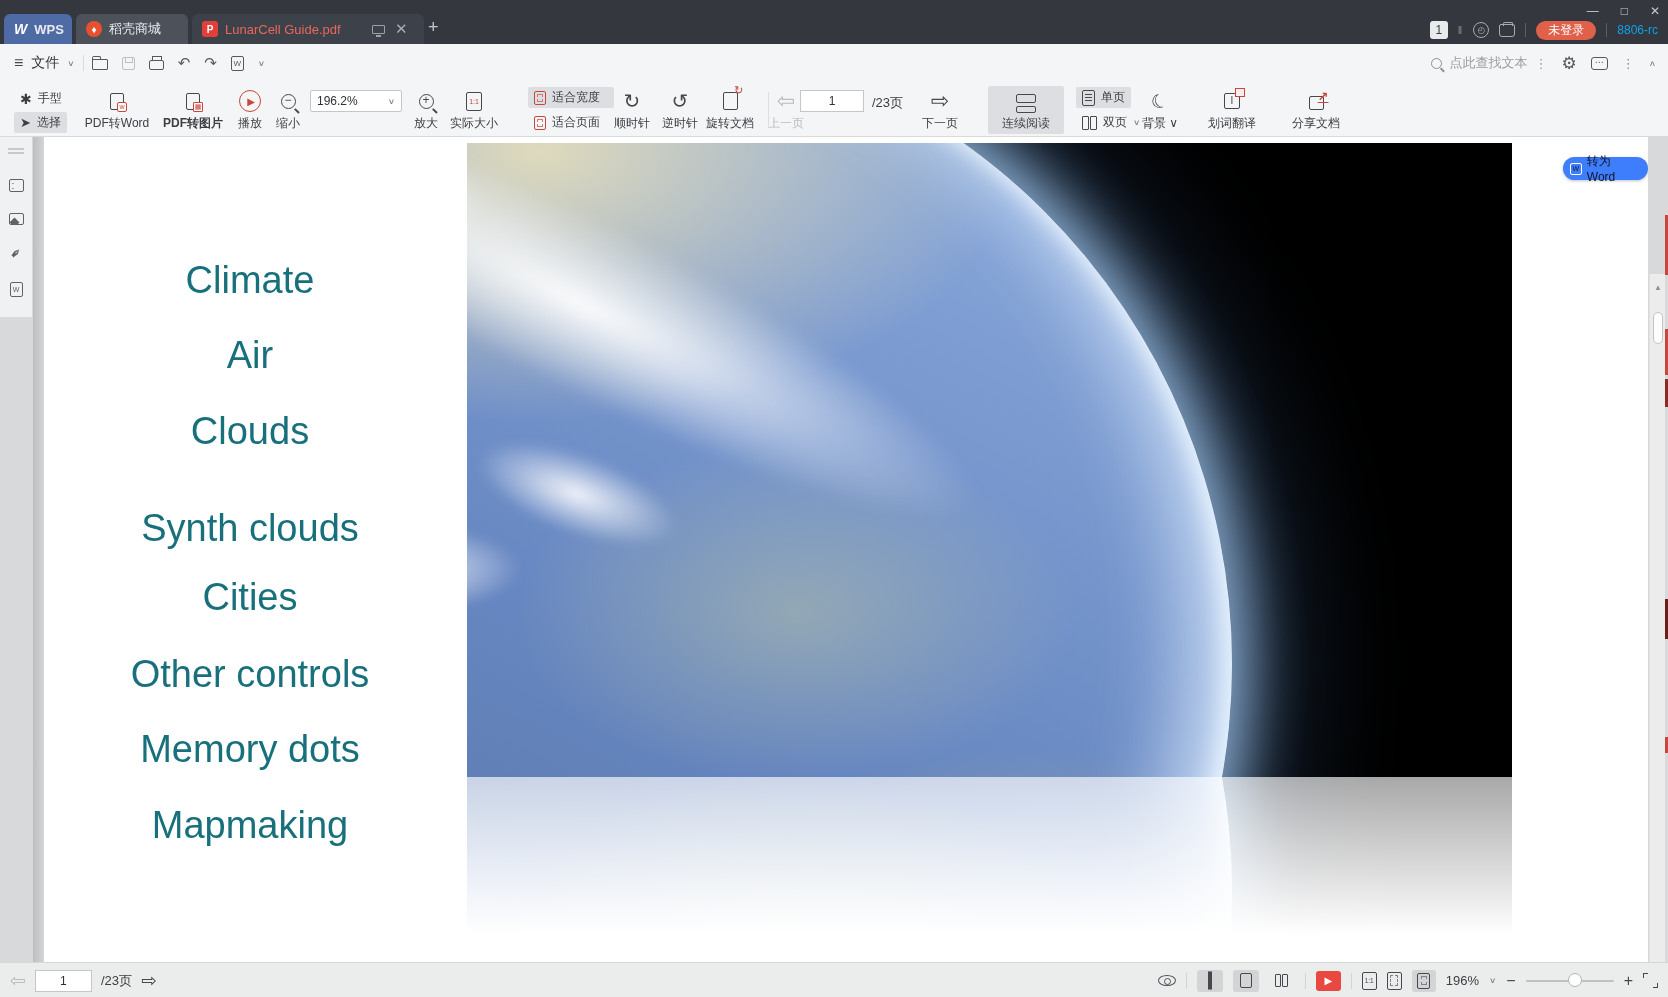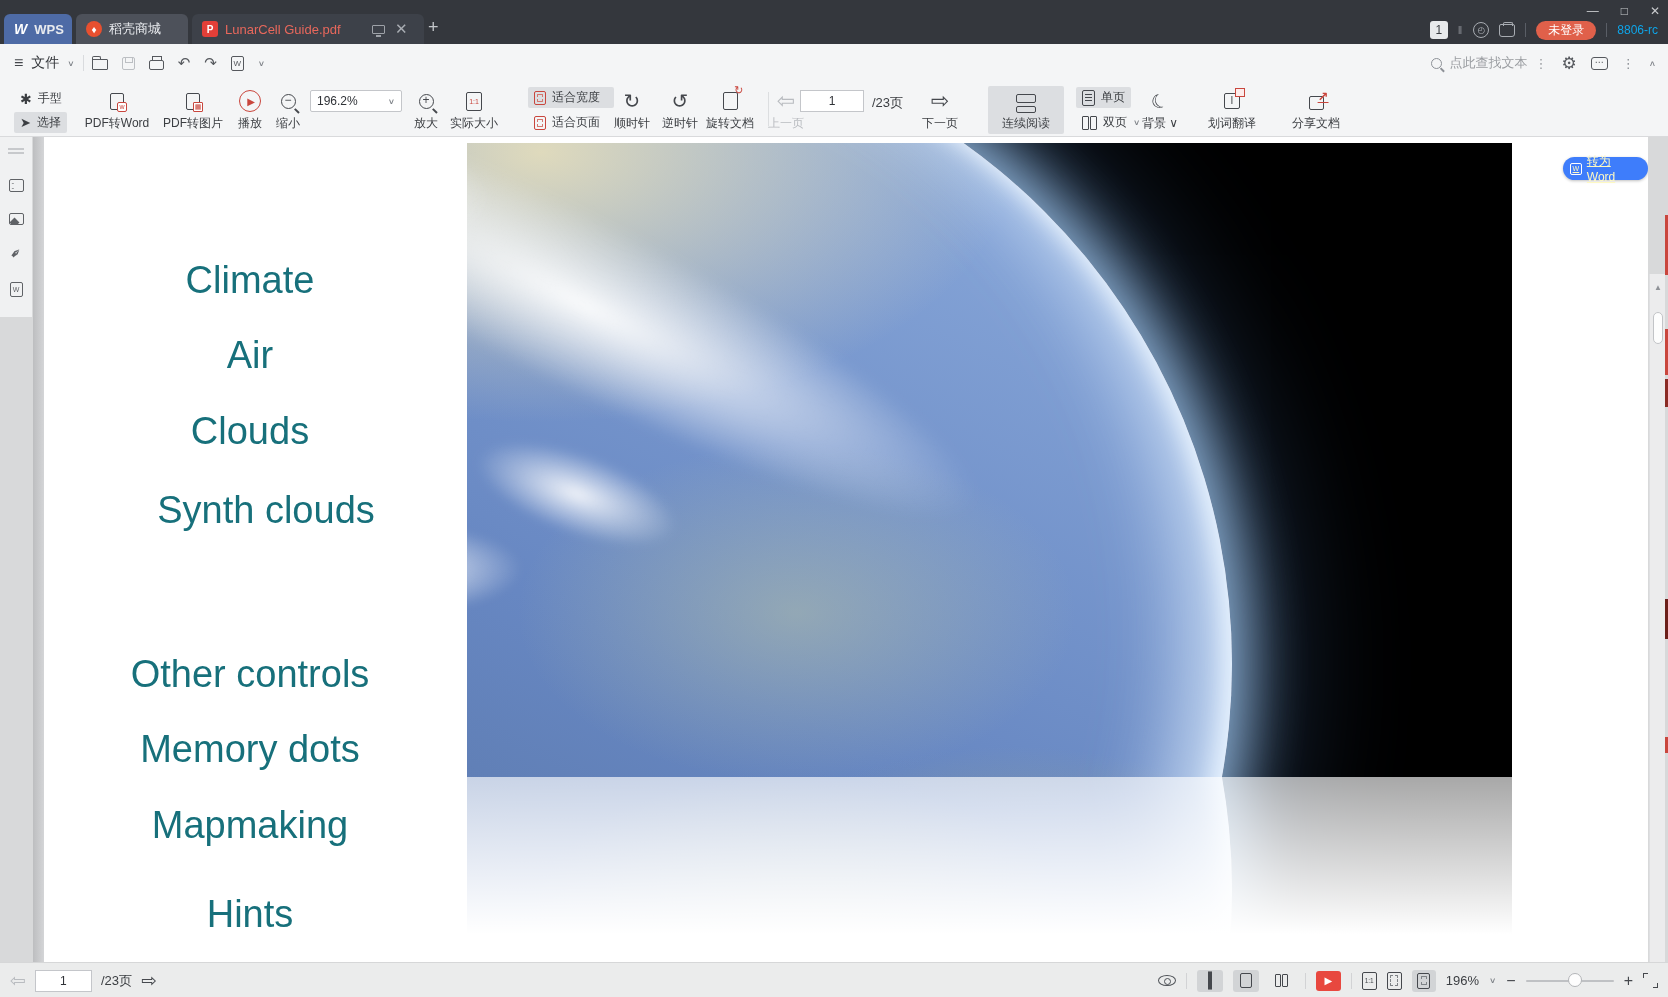--- a/index.html
+++ b/index.html
@@ -124,21 +124,21 @@
     background:radial-gradient(closest-side, rgba(255,255,255,.95), rgba(255,255,255,0)); filter:blur(6px); }
   .cloud { position:absolute; background:radial-gradient(closest-side, rgba(255,255,255,.9), rgba(255,255,255,0)); filter:blur(5px); }
   .c2 { left:330px; top:500px; width:240px; height:90px; }
   .c3 { left:120px; top:100px; width:420px; height:150px; }
   .c4 { left:520px; top:430px; width:210px; height:80px; transform:rotate(20deg); }
 
   .reflection { position:absolute; left:423px; top:640px; width:1045px; height:185px; overflow:hidden; }
   .refl-inner { position:absolute; left:0; top:0; width:1045px; height:634px; transform:scaleY(-1); background:#eceef1; }
   .refl-fade { position:absolute; inset:0; background:linear-gradient(180deg, rgba(255,255,255,.66), #ffffff 85%); }
 
-  .wordbtn { position:absolute; left:1519px; top:20px; height:23px; padding:0 10px 0 7px; border-radius:12px; background:#3e7dfb; color:#fef9c3; font-size:12px; display:flex; align-items:center; gap:5px; box-shadow:0 1px 3px rgba(0,0,0,.25);text-decoration:underline; }
+  .wordbtn { position:absolute; left:1519px; top:20px; height:23px; padding:0 10px 0 7px; border-radius:12px; background:#3e7dfb; color:#0f172a; font-size:12px; display:flex; align-items:center; gap:5px; box-shadow:0 1px 3px rgba(0,0,0,.25); }
   .wb-ic { width:12px; height:12px; border:1.2px solid #fff; border-radius:2px; font-size:7px; display:flex; align-items:center; justify-content:center; }
 
   
   .vscroll { position:absolute; left:1649px; top:137px; width:16px; height:825px; background:#ececed; border-left:1px solid #dedfe1; }
   .vs-up, .vs-dn { position:absolute; left:0; width:16px; height:16px; color:#8f9297; font-size:8px; text-align:center; line-height:16px; }
   .vs-up { top:6px; }
   .vthumb { position:absolute; left:3px; top:38px; width:10px; height:32px; background:#fdfdfd; border:1px solid #c2c4c7; border-radius:5px; }
   .edgefrag { position:absolute; left:1665px; width:3px; background:#c9463d; }
 
   
@@ -251,21 +251,21 @@
     </div>
 
     <div class="tb" style="left:82px; top:6px; width:70px;">
       <span class="ic">
           <span class="docic">
             <span class="w-badge">w</span>
           </span>
         </span>
       <span class="lb">PDF转Word</span>
     </div>
-    <div class="tb" style="left:158px; top:6px; width:70px;">
+    <div class="tb" style="left:158px; top:6px; width:70px;font-weight:bold;">
       <span class="ic">
           <span class="docic">
             <span class="w-badge" style="border-radius:1px;">▦</span>
           </span>
         </span>
       <span class="lb">PDF转图片</span>
     </div>
     <div class="tb" style="left:228px; top:6px; width:44px;">
       <span class="ic">
           <span class="playcirc">▶</span>
@@ -407,25 +407,25 @@
       <span class="sic" style="top:142px;">
           <span class="wexp-ic">W</span>
         </span>
     </div>
     <div class="pageedge"></div>
 
     <div class="page">
       <span class="doclink" style="top:197px;">Air</span>
       <span class="doclink" style="top:122px;">Climate</span>
       <span class="doclink" style="top:273px;">Clouds</span>
-      <span class="doclink" style="top:352px;margin-left:16px;">Synth clouds</span>
+      <span class="doclink" style="top:370px;">Synth clouds</span>
+      <span class="doclink" style="top:439px;">Cities</span>
       <span class="doclink" style="top:516px;">Other controls</span>
       <span class="doclink" style="top:591px;">Memory dots</span>
       <span class="doclink" style="top:667px;">Mapmaking</span>
-      <span class="doclink" style="top:756px;">Hints</span>
 
       <div class="photo">
         <div class="planet">
           <div class="cloudband"></div>
 
           <div class="cloud c2"></div>
           <div class="cloud c3"></div>
           <div class="cloud c4"></div>
         </div>
         <div class="atmo"></div>

